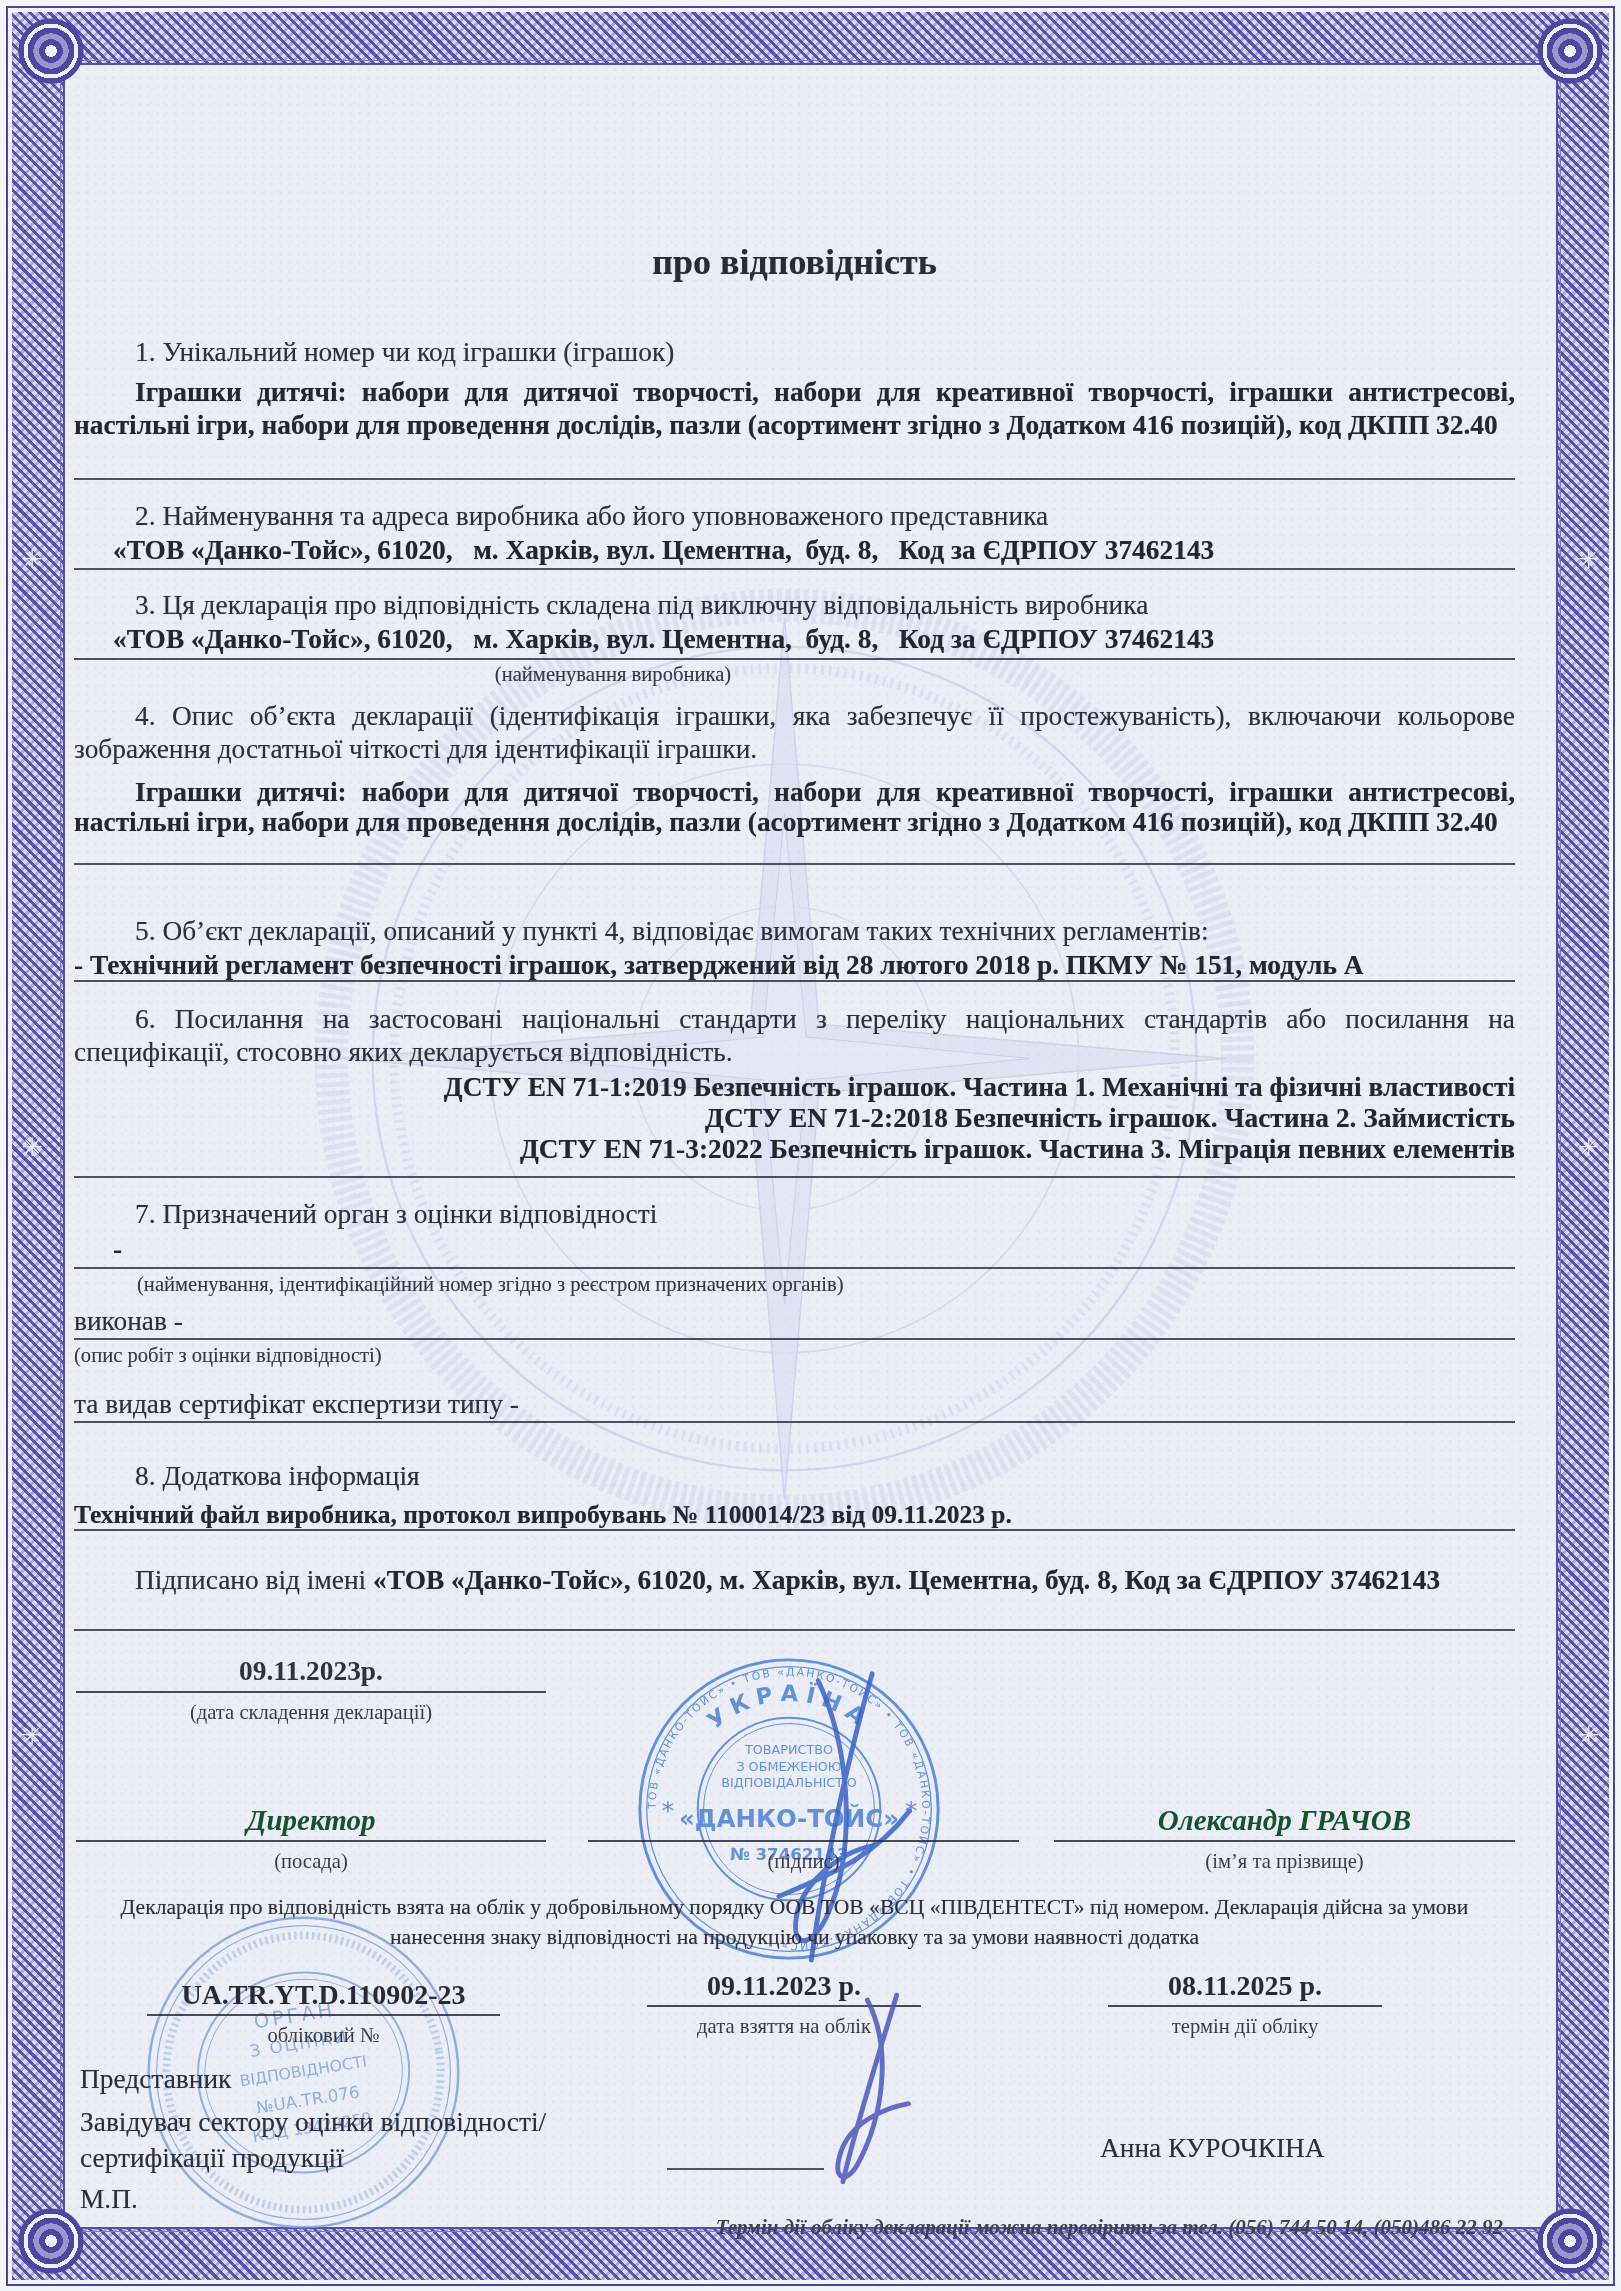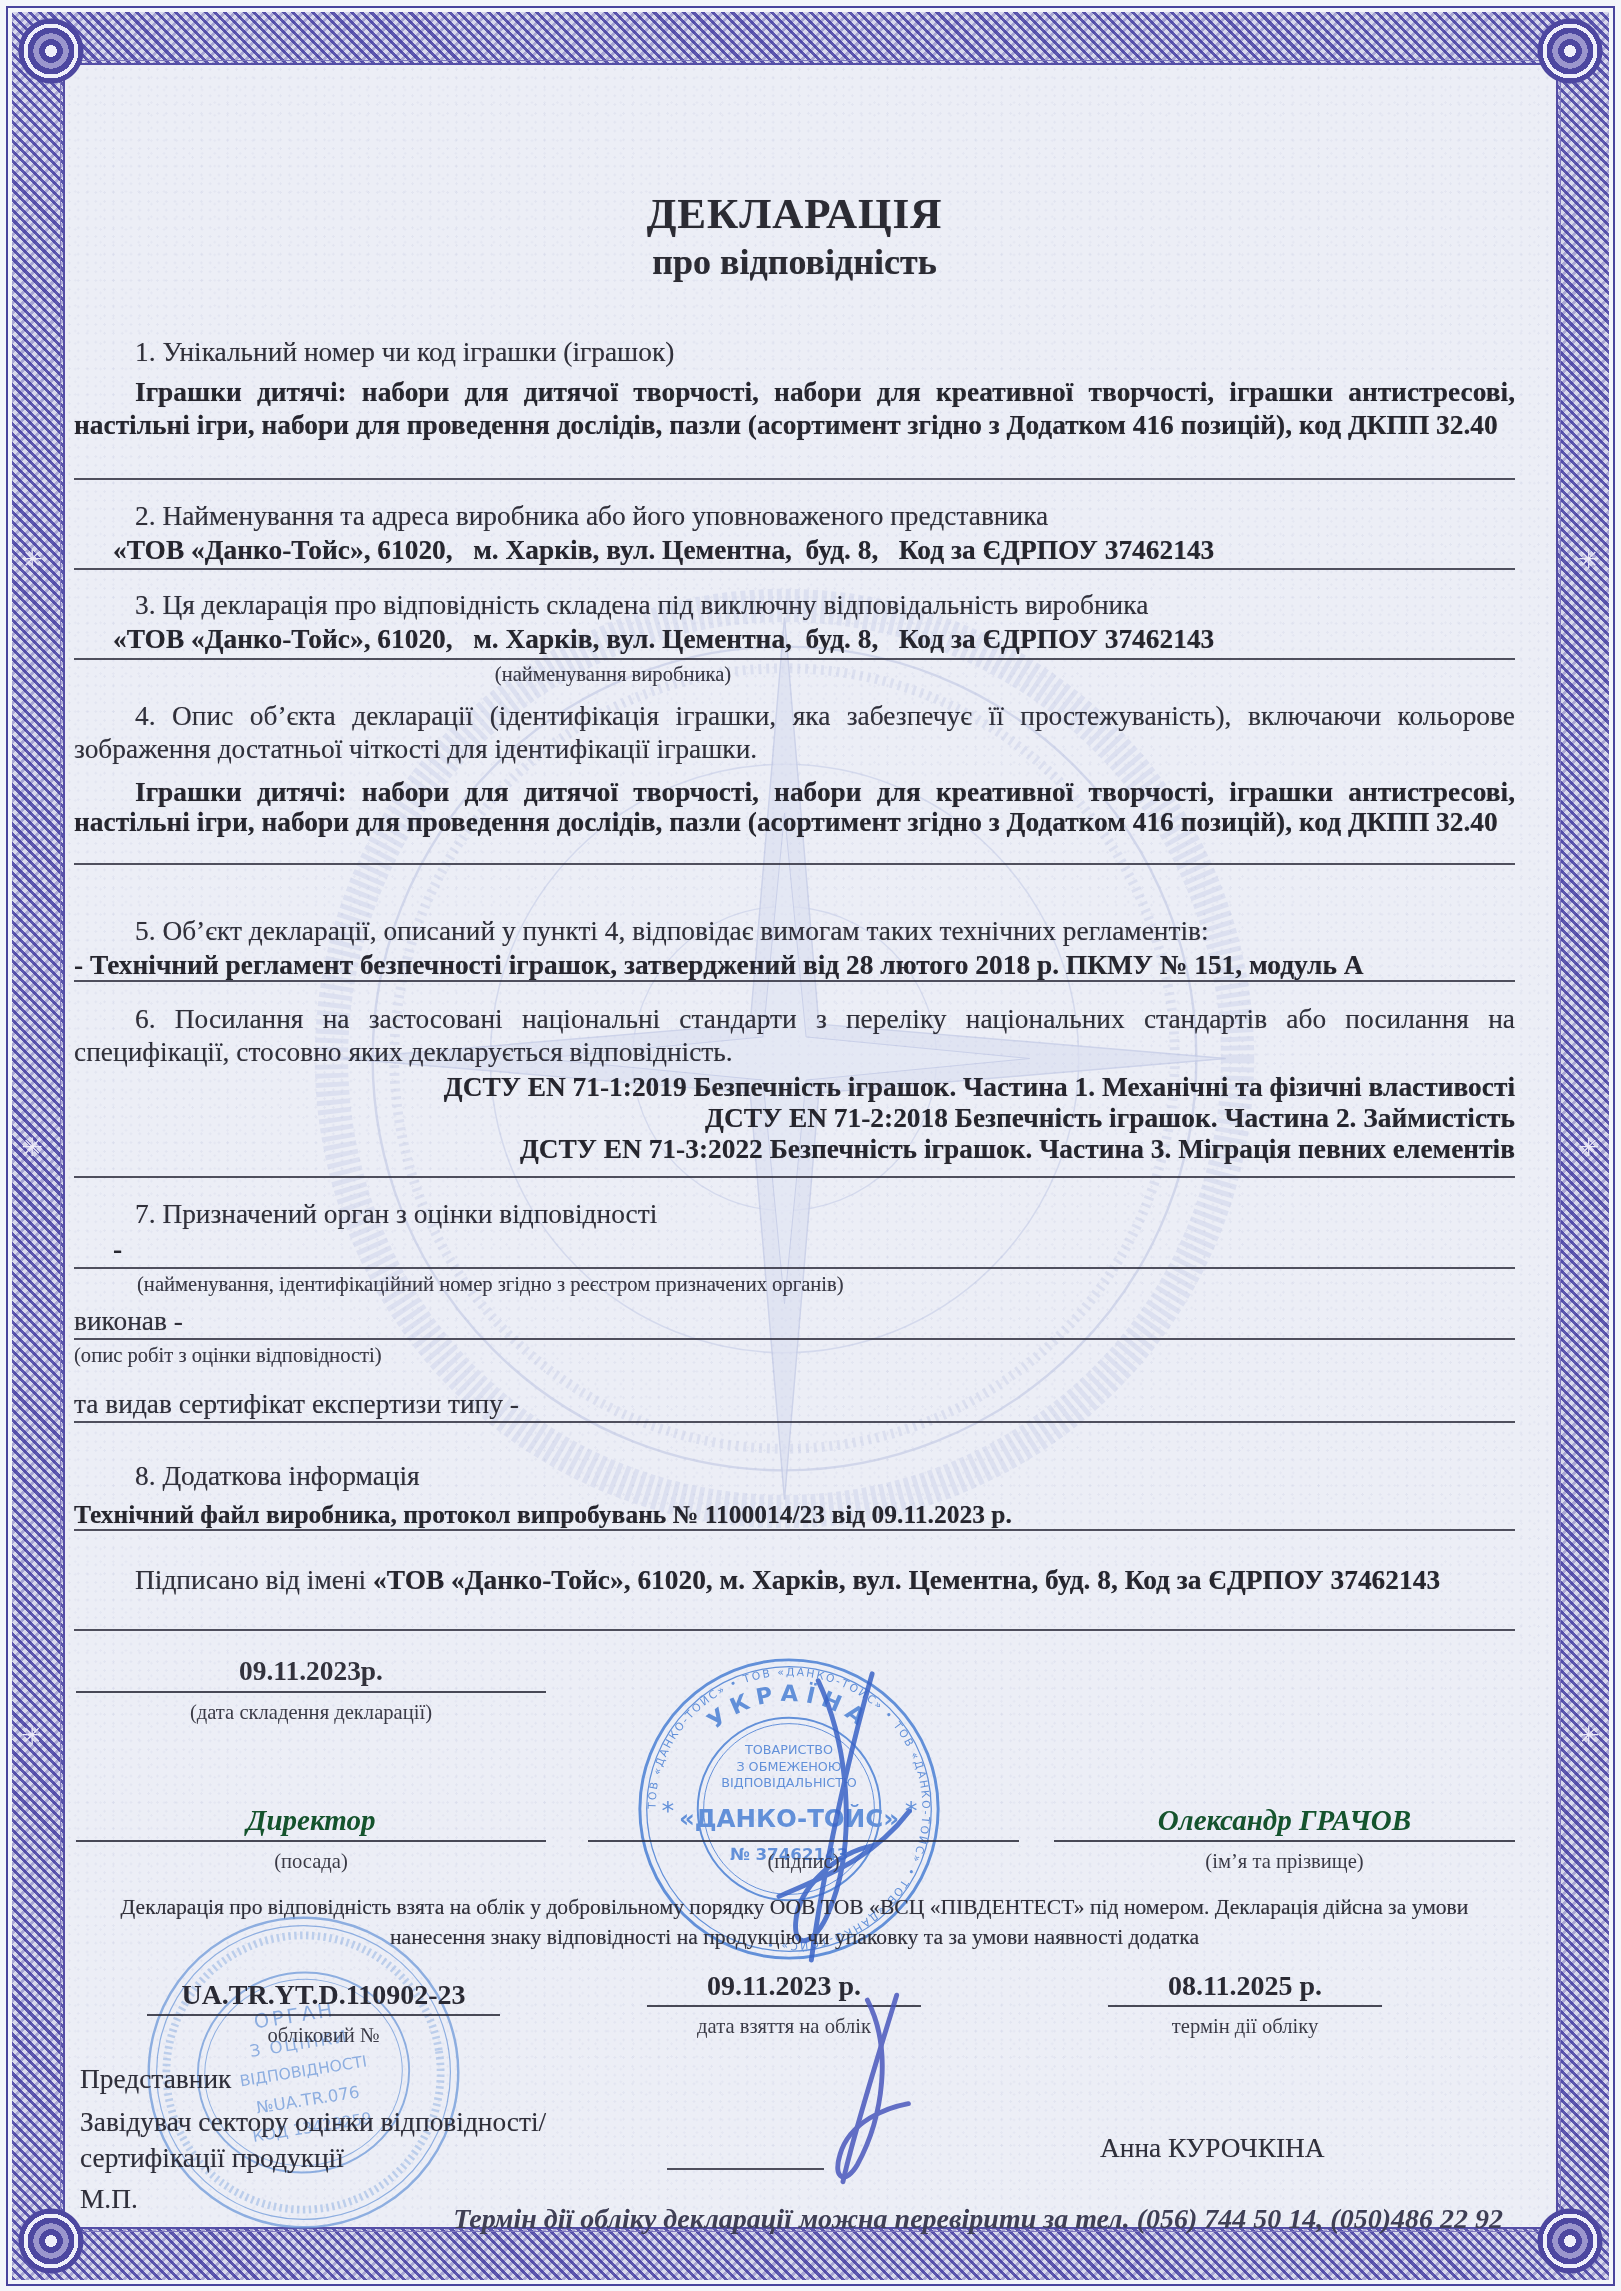--- a/index.html
+++ b/index.html
@@ -34,21 +34,21 @@
   .title2{font-size:36px;font-weight:bold;line-height:39px;text-align:center;color:#2b2b33;}
   .rule{position:absolute;left:74px;width:1441px;border-top:2px solid rgba(44,44,58,.82);}
   .cap{position:absolute;font-size:20.6px;line-height:23.5px;color:#3a3a46;text-shadow:0 0 0.6px rgba(40,40,55,.4);}
   .std-line{font-weight:bold;color:#26262e;}
   .sig-block{position:absolute;}
   .sig-line{min-height:37px;border-bottom:2px solid rgba(44,44,58,.85);text-align:center;font-size:29px;line-height:35px;}
   .sig-caption{text-align:center;font-size:20.6px;color:#3a3a46;margin-top:8px;}
   .it{font-style:italic;font-weight:bold;color:#14532d;}
   .reg-val{min-height:35px;border-bottom:2px solid rgba(44,44,58,.85);text-align:center;font-size:28px;font-weight:600;color:#2a2a34;}
   .plain{font-size:27.4px;color:#2f2f3a;text-shadow:0 0 0.7px rgba(40,40,55,.4);}
-  .footer{position:absolute;font-size:28px;font-weight:bold;font-style:italic;color:#3f3f55;}
+  .footer{position:absolute;font-size:21px;font-weight:bold;font-style:italic;color:#3f3f55;margin-top:12px;}
   .wm{position:absolute;opacity:.5;}
   .stamp{position:absolute;}
 </style>
 </head>
 <body>
 
 <div class="page">
 
   <div class="frame-outer"></div>
   <div class="frame-band"></div>
@@ -67,21 +67,20 @@
   <svg class="wm" style="left:304px;top:578px;" width="961" height="961" viewBox="0 0 980 980">
     <circle cx="490" cy="490" r="462" fill="none" stroke="#b2bbde" stroke-width="34" stroke-dasharray="5 4" opacity=".55"></circle>
     <circle cx="490" cy="490" r="420" fill="none" stroke="#aab4da" stroke-width="2.5" opacity=".8"></circle>
     <circle cx="490" cy="490" r="398" fill="none" stroke="#aab4da" stroke-width="10" stroke-dasharray="3 5" opacity=".5"></circle>
     <circle cx="490" cy="490" r="300" fill="none" stroke="#b2bbde" stroke-width="1.6" opacity=".8"></circle>
     <circle cx="490" cy="490" r="155" fill="none" stroke="#b2bbde" stroke-width="1.4" opacity=".8"></circle>
     <path d="M490,40 L525,455 L940,490 L525,525 L490,940 L455,525 L40,490 L455,455 Z" fill="#ccd3ec" stroke="#9aa6d4" stroke-width="1.5" opacity=".75"></path>
     <path d="M490,240 L512,468 L740,490 L512,512 L490,740 L468,512 L240,490 L468,468 Z" fill="#dfe4f4" stroke="#9aa6d4" stroke-width="1" opacity=".8"></path>
   </svg>
 
-  <div class="para title1" style="top:190px;">ДЕКЛАРАЦІЯ</div>
   <div class="para title2" style="top:243px;">про відповідність</div>
 
   <div class="para indent" style="top:336px;">1. Унікальний номер чи код іграшки (іграшок)</div>
   <div class="para bold indent" style="top:376px;">Іграшки дитячі: набори для дитячої творчості, набори для креативної творчості, іграшки антистресові, настільні ігри, набори для проведення дослідів, пазли (асортимент згідно з Додатком 416 позицій), код ДКПП 32.40</div>
   <div class="rule" style="top:478px;"></div>
 
   <div class="para indent" style="top:500px;">2. Найменування та адреса виробника або його уповноваженого представника</div>
   <div class="para bold pre" style="top:534px;text-align:left;text-indent:39px;">«ТОВ «Данко-Тойс», 61020,   м. Харків, вул. Цементна,  буд. 8,   Код за ЄДРПОУ 37462143</div>
   <div class="rule" style="top:568px;"></div>
 

